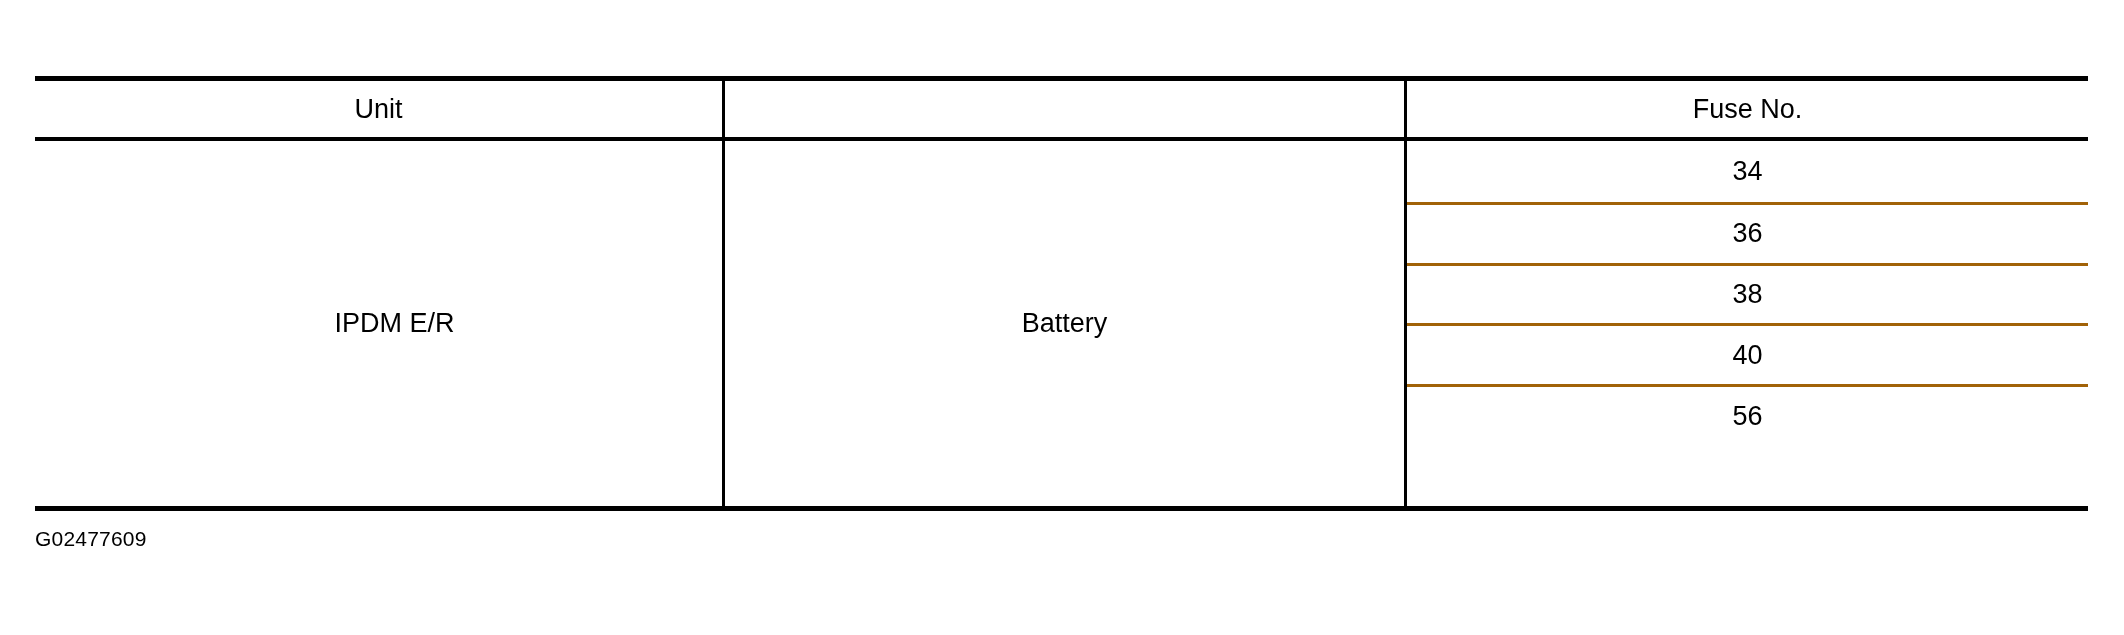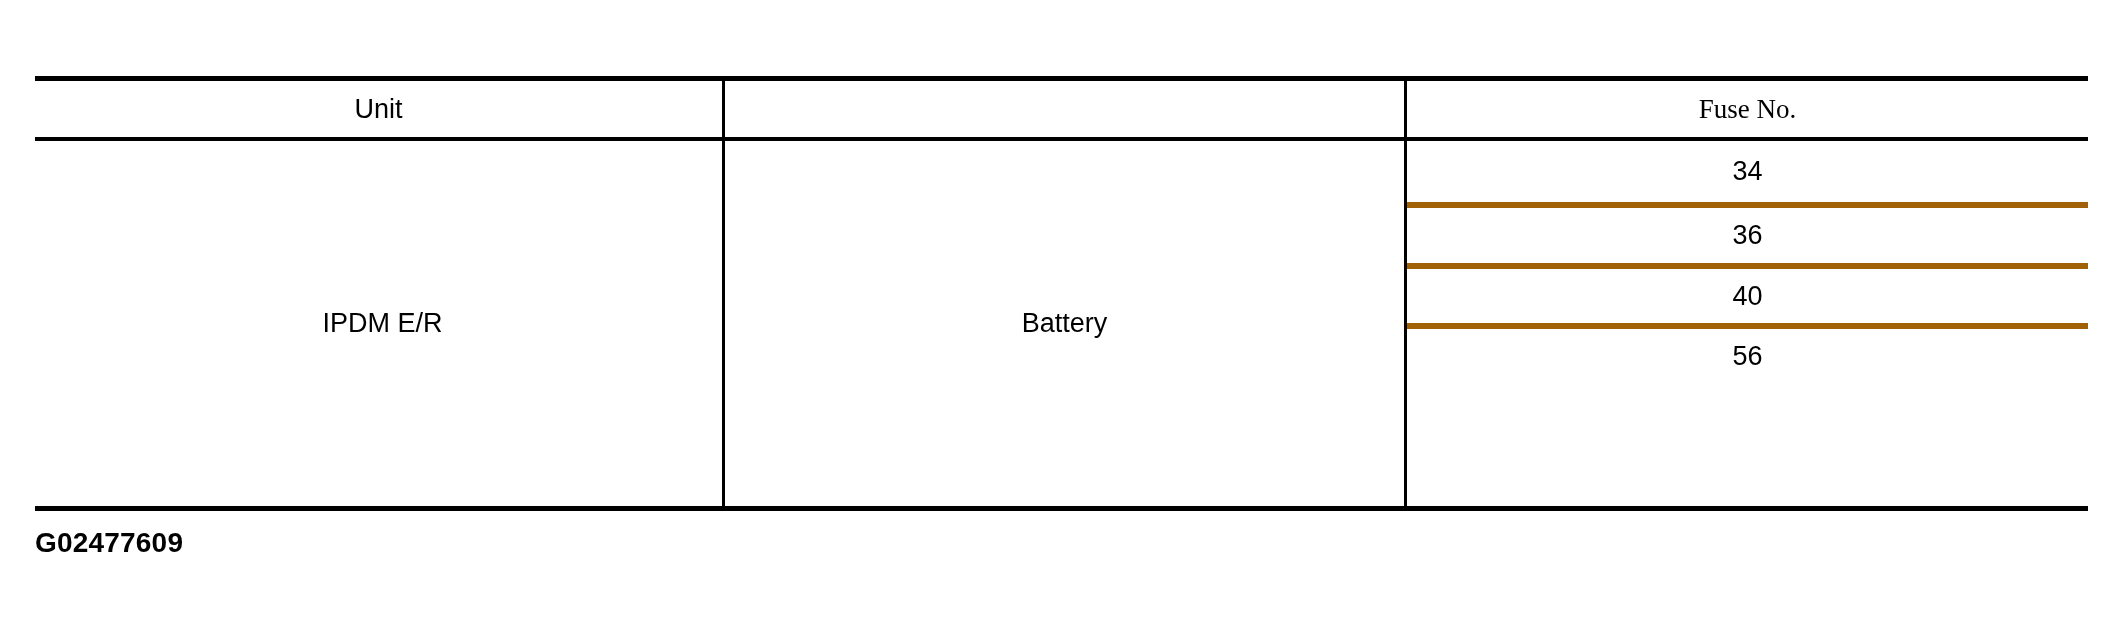--- a/index.html
+++ b/index.html
@@ -66,21 +66,21 @@
     position: absolute;
     top: 0;
     height: 56px;
     line-height: 56px;
     text-align: center;
     font-size: 27px;
     white-space: nowrap;
   }
   .hcell.c1 { left: 0px;    width: 687px; }
   .hcell.c2 { left: 690px;  width: 679px; }
-  .hcell.c3 { left: 1372px; width: 681px; font-family: Liberation Serif, serif; }
+  .hcell.c3 { left: 1372px; width: 681px; }
 
   
   .body-row {
     position: absolute;
     left: 0;
     top: 65px;
     width: 100%;
     height: 365px;
   }
 
@@ -88,21 +88,21 @@
   .bcell-power {
     position: absolute;
     top: 0;
     height: 365px;
     display: flex;
     align-items: center;
     justify-content: center;
     font-size: 27px;
     white-space: nowrap;
   }
-  .bcell-unit  { left: 4px;   width: 687px; text-align: right; }
+  .bcell-unit  { left: 16px;   width: 687px; text-align: right; }
   .bcell-power { left: 690px; width: 679px; }
 
   
   .fuse-col {
     position: absolute;
     left: 1372px;
     top: 0;
     width: 681px;
     height: 430px;
   }
@@ -110,30 +110,30 @@
     position: relative;
     width: 100%;
     height: 60.83px;
     display: flex;
     align-items: center;
     justify-content: center;
     font-size: 27px;
     box-sizing: border-box;
   }
   .fuse-row + .fuse-row {
-    border-top: 6px solid #a16207;
+    border-top: 3px solid #a16207;
   }
 
   
   #caption {
     position: absolute;
     left: 35px;
     top: 527px;
-    font-size: 28px;
-    font-weight: bold;
+    font-size: 21px;
+    font-weight: normal;
     letter-spacing: 0.2px;
     white-space: nowrap;
   }
 </style>
 </head>
 <body>
 
 <div id="page">
 
   <div id="fuse-table">
@@ -152,20 +152,21 @@
 
     <div class="body-row">
 
       <div class="bcell-unit">IPDM E/R</div>
 
       <div class="bcell-power">Battery</div>
 
       <div class="fuse-col">
         <div class="fuse-row">34</div>
         <div class="fuse-row">36</div>
+        <div class="fuse-row">38</div>
         <div class="fuse-row">40</div>
         <div class="fuse-row">56</div>
       </div>
 
     </div>
   </div>
 
   <div id="caption">G02477609</div>
 
 </div>

